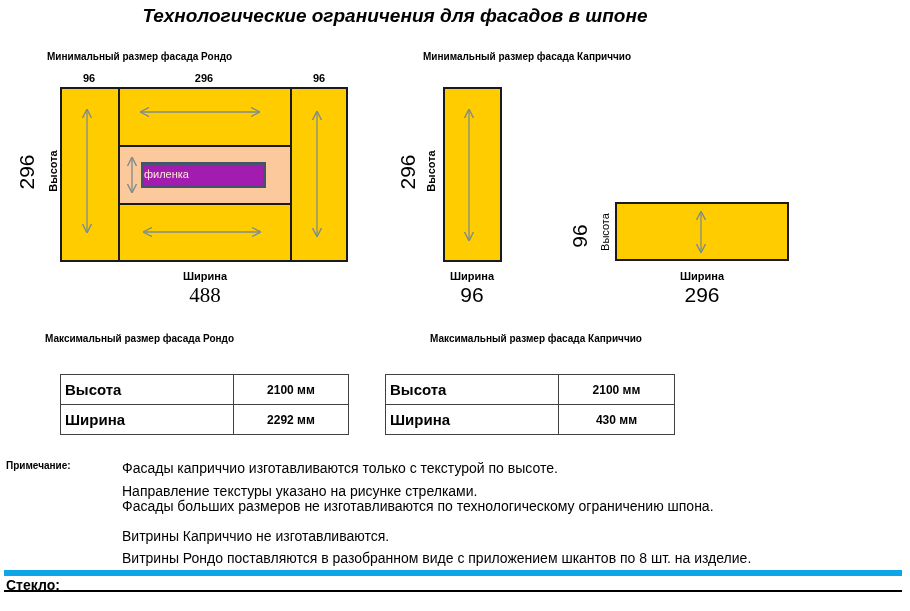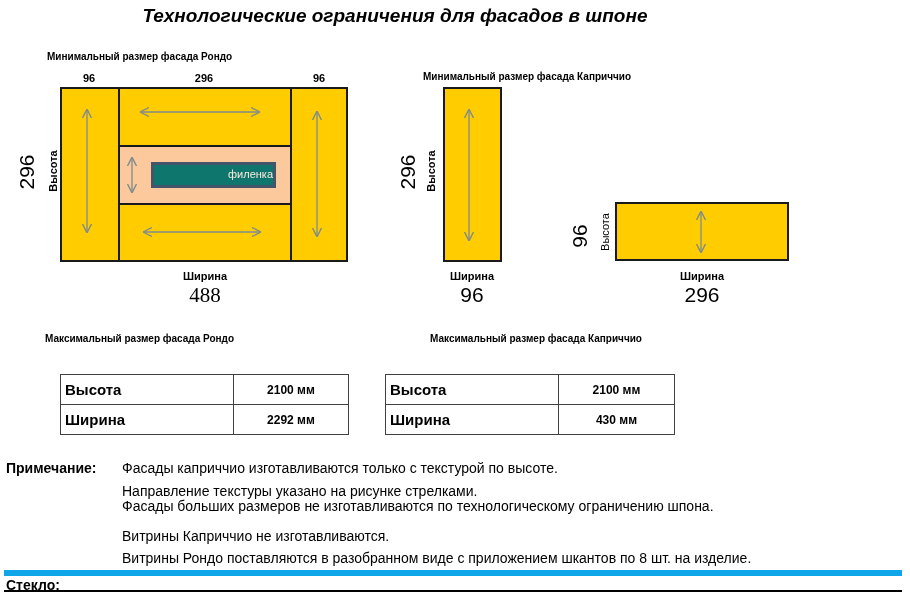--- a/index.html
+++ b/index.html
@@ -9,28 +9,28 @@
   .title { left: 0; width: 790px; top: 5px; text-align: center; font-size: 19px;
            font-weight: bold; font-style: italic; white-space: nowrap; }
   .subhead { font-size: 10px; font-weight: bold; white-space: nowrap; }
   .dimtop { font-size: 11px; font-weight: bold; text-align: center; }
   .bigdim { font-size: 21px; white-space: nowrap; }
   .rot { transform: rotate(-90deg); transform-origin: center center; text-align: center; white-space: nowrap; }
   .lbl-bold { font-size: 11px; font-weight: bold; white-space: nowrap; }
   .lbl-norm { font-size: 11px; white-space: nowrap; }
   .yellow { background: #ffcc00; border: 2px solid #1a1a1a; box-sizing: border-box; }
   .peach { background: #fbc99c; border: 2px solid #1a1a1a; box-sizing: border-box; }
-  .panel { background: #0f766e; border: 3px solid #44546a; box-sizing: border-box;
-           color: #fde9d9; font-size: 11px; text-align: right; line-height: 18px; margin-left: 10px; }
+  .panel { background: #a21caf; border: 3px solid #44546a; box-sizing: border-box;
+           color: #fde9d9; font-size: 11px; text-align: left; line-height: 18px; }
   svg.arrows { position: absolute; left: 0; top: 0; pointer-events: none; }
   table.spec { position: absolute; border-collapse: collapse; }
   table.spec td { border: 1px solid #404040; padding: 0 4px; height: 30px; box-sizing: border-box; }
   table.spec td.k { font-size: 15px; font-weight: bold; text-align: left; }
   table.spec td.v { font-size: 12px; font-weight: bold; text-align: center; margin-top: 42px; }
-  .note-label { font-size: 14px; font-weight: bold; }
+  .note-label { font-size: 10px; font-weight: bold; }
   .note-line { font-size: 14px; white-space: nowrap; }
   .glass { position: absolute; left: 4px; top: 570px; width: 898px; height: 22px;
            border-top: 6px solid #0ea5e9; border-bottom: 2px solid #000; box-sizing: border-box; }
   .glass-label { position: absolute; left: 2px; top: 1px; font-size: 14px; font-weight: bold; }
   .glass-cell { position: absolute; left: 113px; top: -2px; right: 0; height: 22px;
                 border: 2px solid #000; box-sizing: border-box; font-size: 13px;
                 padding-left: 4px; line-height: 18px; white-space: nowrap; }
 </style>
 </head>
 <body>
@@ -49,21 +49,21 @@
   <div class="abs yellow" style="left:118px; top:203px; width:174px; height:59px;"></div>
   <div class="abs yellow" style="left:290px; top:87px; width:58px; height:175px;"></div>
   <div class="abs panel" style="left:141px; top:162px; width:125px; height:26px;">филенка</div>
 </div>
 
 <div class="abs bigdim rot" style="left:2px; top:160px; width:50px;">296</div>
 <div class="abs lbl-bold rot" style="left:28px; top:165px; width:50px;">Высота</div>
 <div class="abs lbl-bold" style="left:155px; width:100px; top:270px; text-align:center;">Ширина</div>
 <div class="abs bigdim" style="left:155px; width:100px; top:283px; text-align:center;font-family:Liberation Serif, serif;">488</div>
 
-<div class="abs subhead" style="left:423px; top:51px;margin-top:20px;">Минимальный размер фасада Каприччио</div>
+<div class="abs subhead" style="left:423px; top:51px;">Минимальный размер фасада Каприччио</div>
 
 <div class="abs yellow" style="left:443px; top:87px; width:59px; height:175px;"></div>
 <div class="abs bigdim rot" style="left:383px; top:160px; width:50px;">296</div>
 <div class="abs lbl-bold rot" style="left:406px; top:165px; width:50px;">Высота</div>
 <div class="abs lbl-bold" style="left:422px; width:100px; top:270px; text-align:center;">Ширина</div>
 <div class="abs bigdim" style="left:422px; width:100px; top:283px; text-align:center;">96</div>
 
 <div class="abs yellow" style="left:615px; top:202px; width:174px; height:59px;"></div>
 <div class="abs bigdim rot" style="left:555px; top:224px; width:50px;">96</div>
 <div class="abs lbl-norm rot" style="left:580px; top:226px; width:50px;">Высота</div>

